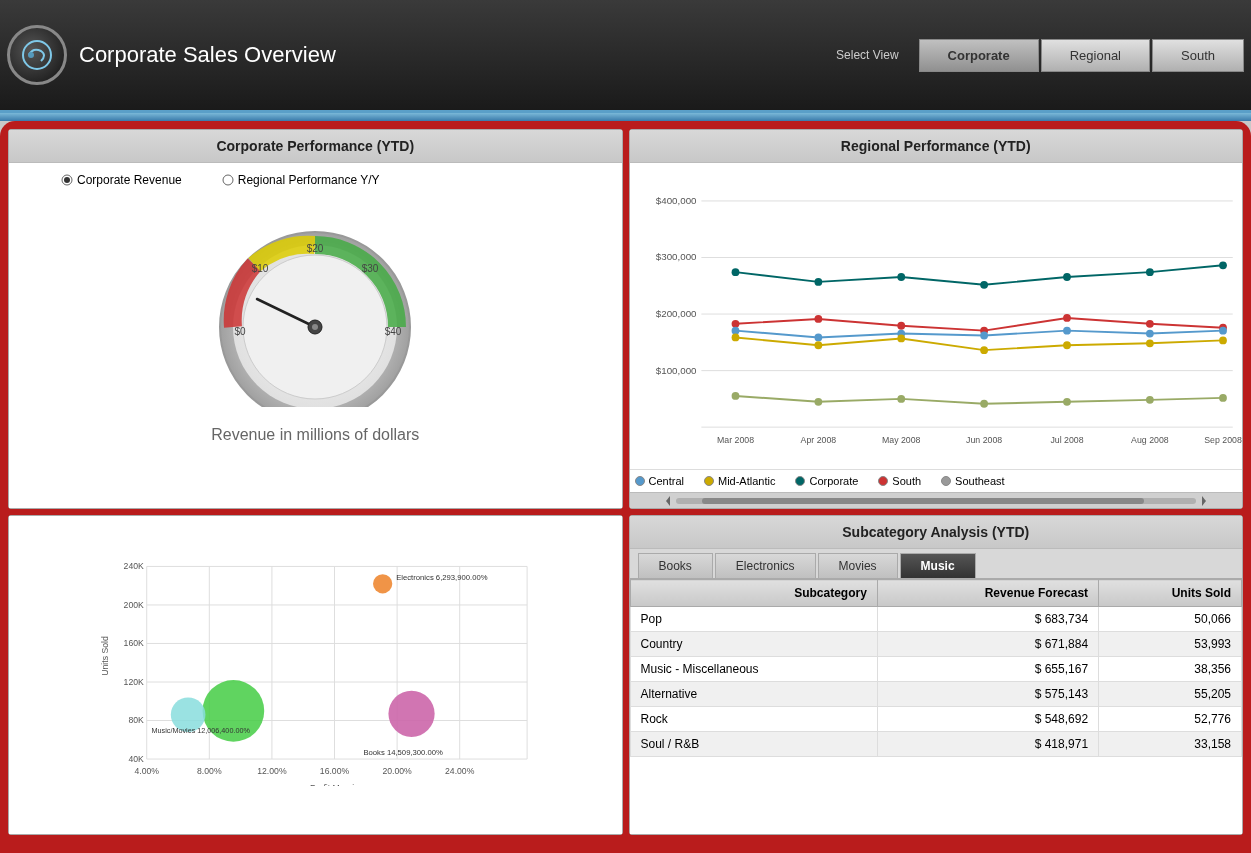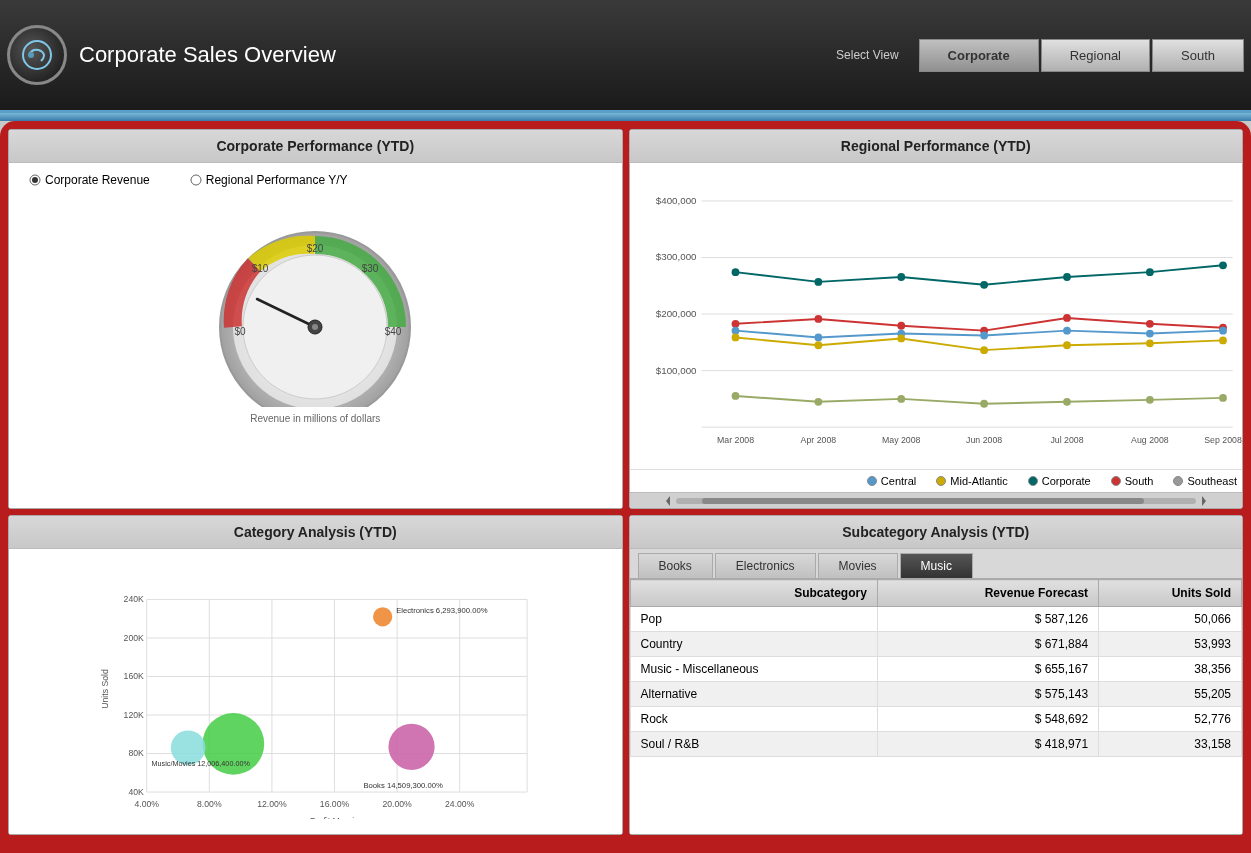--- a/index.html
+++ b/index.html
@@ -101,45 +101,46 @@
       display: flex;
       flex-direction: column;
       align-items: center;
     }
     #radio-row {
       display: flex;
       gap: 40px;
       padding: 10px 20px;
       font-size: 12px;
       align-self: flex-start;
+      margin-left: 32px;
     }
     .radio-option {
       display: flex;
       align-items: center;
       gap: 4px;
     }
     
     #gauge-container {
       display: flex;
       flex-direction: column;
       align-items: center;
       margin-top: 10px;
     }
     #gauge-svg { width: 220px; height: 200px; }
     #gauge-note {
-      font-size: 10px;
+      font-size: 16px;
       color: #666;
-      margin-top: 6px;
+      margin-top: 19px;
     }
 
     
     #chart-legend {
       display: flex;
       gap: 20px;
-      justify-content: flex-end;
+      justify-content: flex-start;
       padding: 5px;
       font-size: 11px;
       background: white;
       border-top: 1px solid #ddd;
     }
     .legend-item {
       display: flex;
       align-items: center;
       gap: 4px;
     }
@@ -185,21 +186,21 @@
       background: linear-gradient(to bottom, #d8d8d8, #c0c0c0);
       border: 1px solid #aaa;
       border-bottom: none;
       font-size: 12px;
       cursor: pointer;
       color: #333;
     }
     .sub-tab.active {
       background: linear-gradient(to bottom, #555, #333);
       color: white;
-      font-weight: normal;
+      font-weight: bold;
     }
     #subcategory-table {
       width: 100%;
       border-collapse: collapse;
       font-size: 12px;
     }
     #subcategory-table th {
       background: linear-gradient(to bottom, #e0e0e0, #c8c8c8);
       border: 1px solid #aaa;
       padding: 6px 10px;
@@ -410,21 +411,20 @@
           <div style="position:absolute;left:5%;right:10%;height:100%;background:#888;border-radius:3px;"></div>
         </div>
         <svg width="16" height="16" viewBox="0 0 16 16">
             <polygon points="6,3 10,8 6,13" fill="#666"></polygon>
           </svg>
       </div>
     </div>
   </div>
 
   <div class="panel" id="category-analysis">
-    <div class="panel-title">Category Analysis (YTD)</div>
     <div class="panel-content">
       <div id="category-content">
         <svg viewBox="0 0 460 270" style="width:100%;height:260px;">
 
           <text x="15" y="135" font-size="9" fill="#555" text-anchor="middle" transform="rotate(-90,15,135)">Units Sold</text>
 
           <text x="52" y="245" font-size="9" fill="#555" text-anchor="end">40K</text>
           <text x="52" y="205" font-size="9" fill="#555" text-anchor="end">80K</text>
           <text x="52" y="165" font-size="9" fill="#555" text-anchor="end">120K</text>
           <text x="52" y="125" font-size="9" fill="#555" text-anchor="end">160K</text>
@@ -485,21 +485,21 @@
           <thead>
             <tr>
               <th>Subcategory</th>
               <th>Revenue Forecast</th>
               <th>Units Sold</th>
             </tr>
           </thead>
           <tbody id="subcategory-tbody">
           <tr>
                 <td>Pop</td>
-                <td>$ 587,126</td>
+                <td>$ 683,734</td>
                 <td>50,066</td>
               </tr>
               <tr>
                 <td>Country</td>
                 <td>$ 671,884</td>
                 <td>53,993</td>
               </tr>
               <tr>
                 <td>Music - Miscellaneous</td>
                 <td>$ 655,167</td>

